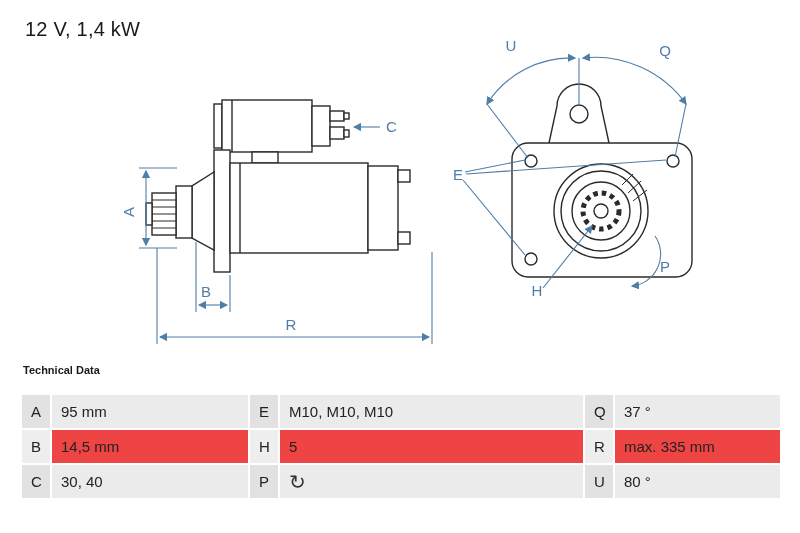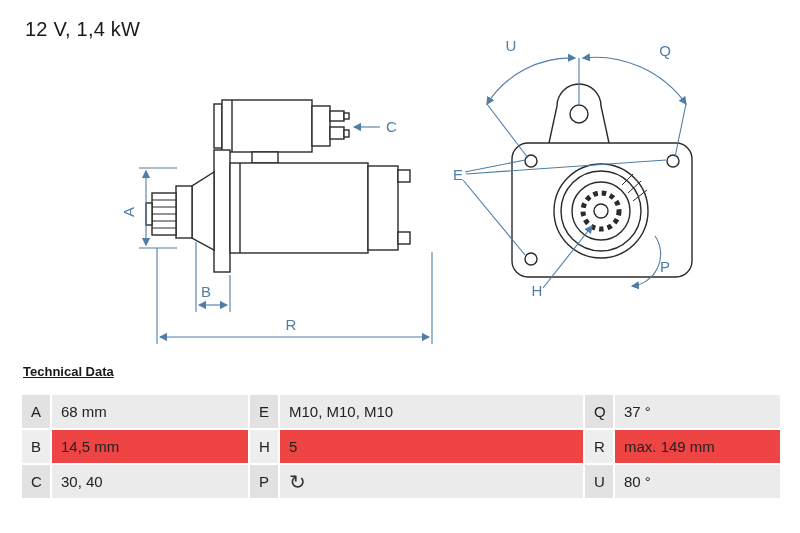--- a/index.html
+++ b/index.html
@@ -14,21 +14,21 @@
 
   .part rect, .part circle, .part polygon, .part path { stroke:#2a2a2a; stroke-width:1.4; fill:#fff; }
   .part line, .part .nofill { fill:none; stroke:#2a2a2a; stroke-width:1.4; }
   .part .spline { fill:none; stroke:#2a2a2a; stroke-width:5; stroke-dasharray:4.5 4; }
   .part .thin { stroke-width:1; }
 
   .dim line, .dim path { stroke:var(--accent); stroke-width:1.1; fill:none; }
   .dim-label { fill:var(--accent); font-size:15px; font-family:"Liberation Sans", sans-serif; }
   .arrow-fill { fill:var(--accent); }
 
-  .tech-heading { position:absolute; left:23px; top:364px; font-size:13px; font-weight:bold;text-decoration:underline; }
+  .tech-heading { position:absolute; left:23px; top:364px; font-size:11px; font-weight:bold; }
 
   .data-table { position:absolute; left:20px; top:393px; width:760px; border-collapse:collapse; table-layout:fixed; font-size:15px; color:#222; }
   .data-table td { height:35px; padding:0 0 0 9px; vertical-align:middle; border:2px solid #fff; overflow:hidden; white-space:nowrap; }
   tr.odd  td { background:#ebebeb; }
   tr.odd  td.lbl { background:#e2e2e2; }
   tr.even td { background:#ef4444; }
   tr.even td.lbl { background:#eeeeee; }
   .rot-icon { font-size:20px; line-height:1; color:#333; }
 </style>
 </head>
@@ -146,33 +146,33 @@
     <col style="width:30px">
       <col style="width:198px">
     <col style="width:30px">
       <col style="width:305px">
     <col style="width:30px">
       <col style="width:167px">
   </colgroup>
   <tbody>
       <tr class="odd">
     <td class="lbl">A</td>
-    <td class="val">68 mm</td>
+    <td class="val">95 mm</td>
     <td class="lbl">E</td>
     <td class="val">M10, M10, M10</td>
     <td class="lbl">Q</td>
     <td class="val">37 °</td>
   </tr>
   <tr class="even">
     <td class="lbl">B</td>
     <td class="val">14,5 mm</td>
     <td class="lbl">H</td>
     <td class="val">5</td>
     <td class="lbl">R</td>
-    <td class="val">max. 149 mm</td>
+    <td class="val">max. 335 mm</td>
   </tr>
   <tr class="odd">
     <td class="lbl">C</td>
     <td class="val">30, 40</td>
     <td class="lbl">P</td>
     <td class="val">
       <span class="rot-icon">↻</span>
     </td>
     <td class="lbl">U</td>
     <td class="val">80 °</td>

